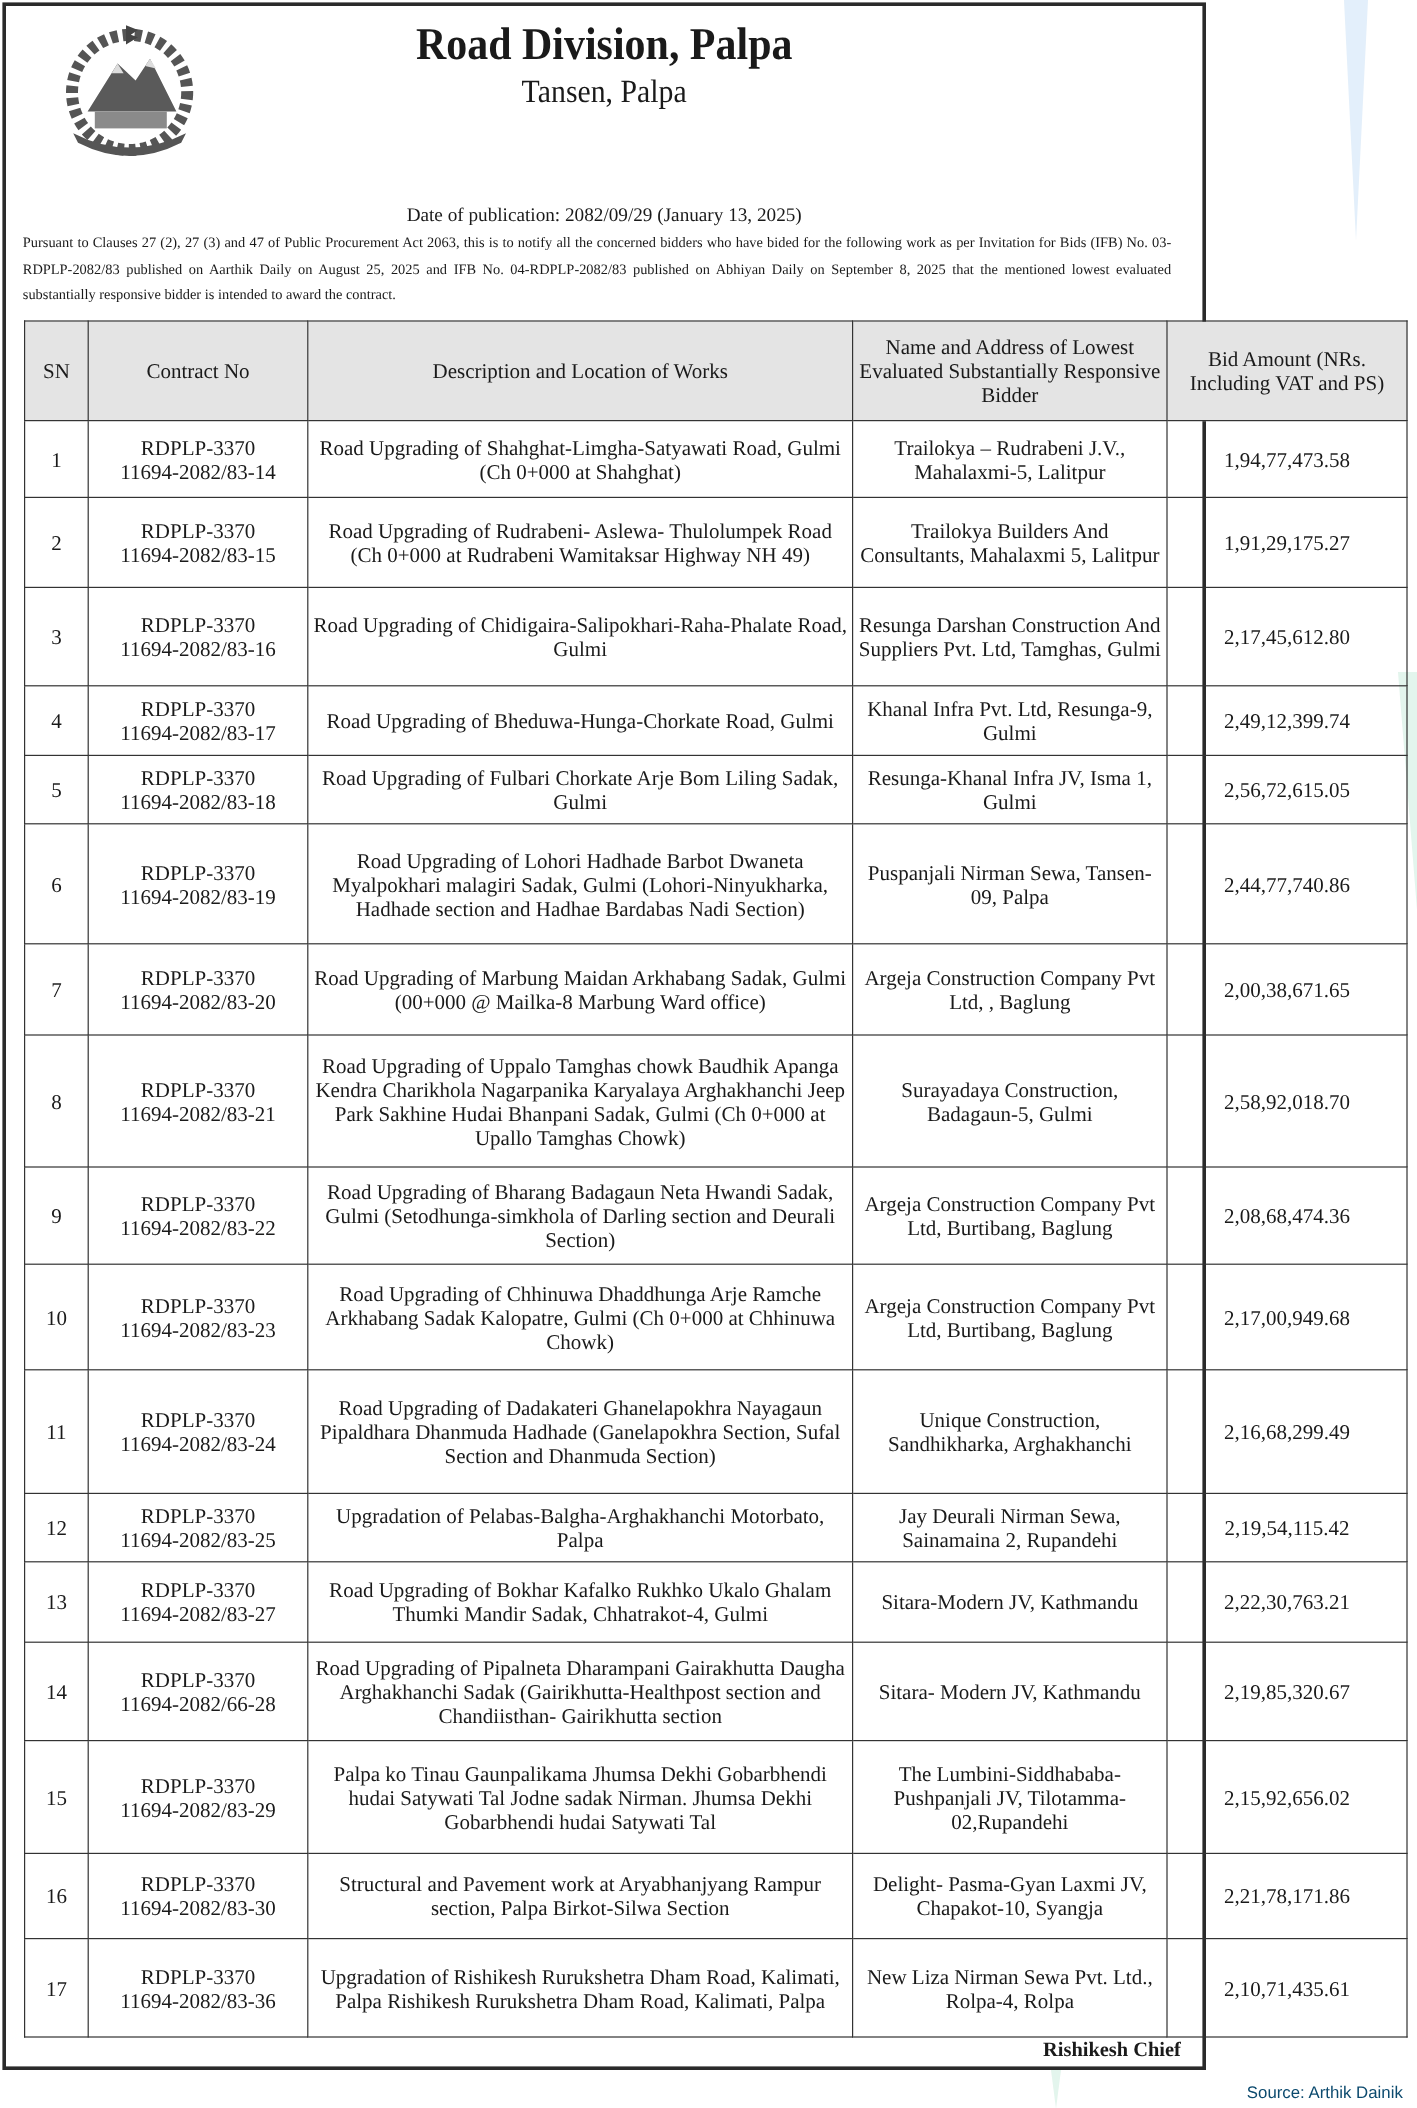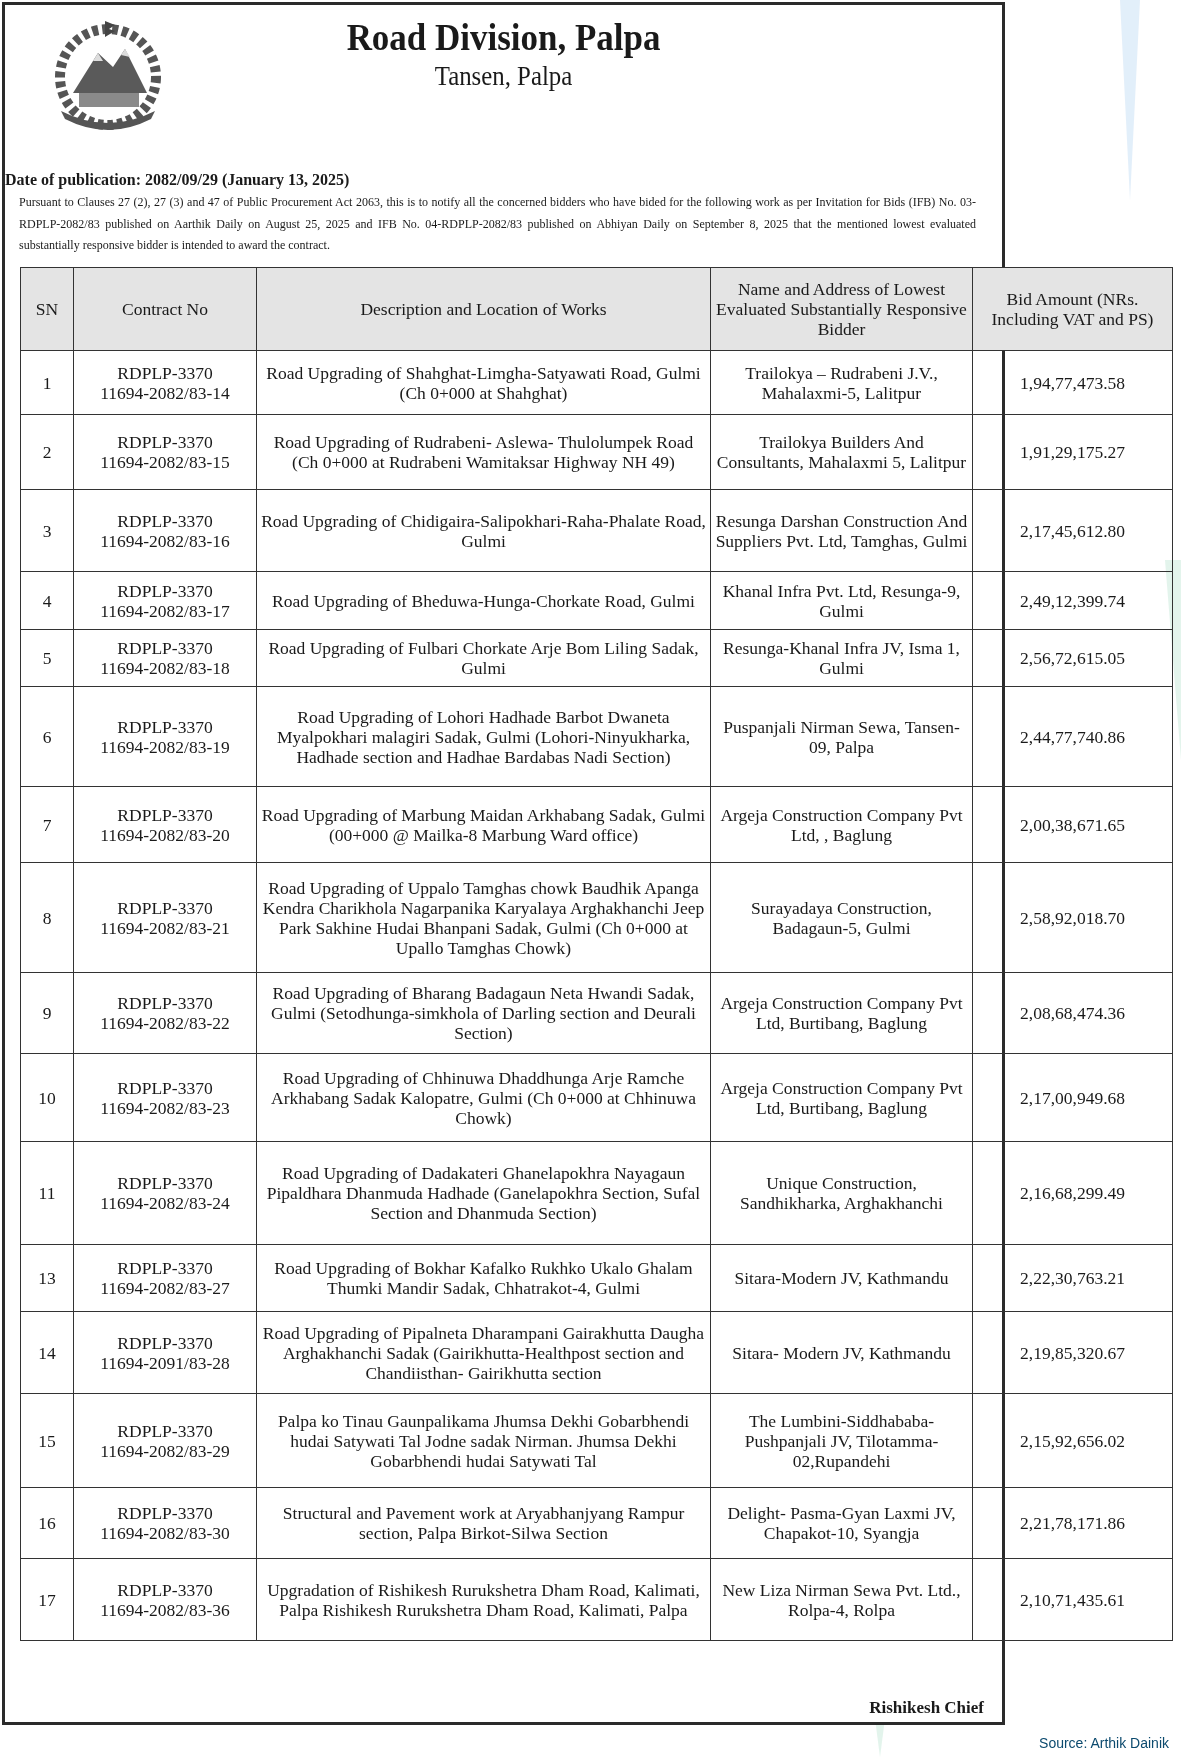--- a/index.html
+++ b/index.html
@@ -9,22 +9,22 @@
              border: 3px solid #2a2a2a; box-sizing: border-box; background: #fff; }
     .emblem { position: absolute; left: 38px; top: 10px; width: 130px; height: 118px; }
     .title { position: absolute; left: 0; right: 0; top: 10px; text-align: center;
              font-size: 38px; font-weight: bold; letter-spacing: 0px; transform: scaleX(0.92); }
     .subtitle { position: absolute; left: 0; right: 0; top: 56px; text-align: center;
                 font-size: 27px; transform: scaleX(0.92); }
     .banner { position: absolute; left: 386px; top: 98px; width: 388px; height: 50px;
               background: #231f20; color: #fff; font-weight: bold; font-size: 30px;
               display: flex; align-items: center; justify-content: center; }
     .banner span { transform: scaleX(0.92); display: inline-block; }
-    .pubdate { position: absolute; left: 0; right: 0; top: 166px; text-align: left;
-               font-size: 16px; font-weight: bold; }
+    .pubdate { position: absolute; left: 0; right: 0; top: 166px; text-align: center;
+               font-size: 16px; font-weight: normal; }
     .intro { position: absolute; left: 14px; right: 26px; top: 187px; font-size: 12px;
              line-height: 21.5px; text-align: justify; }
     table.awards { position: absolute; left: 15px; top: 262px; width: 1152px;
                    border-collapse: collapse; table-layout: fixed; font-size: 17.5px; }
     table.awards th, table.awards td { border: 1.5px solid #333; text-align: center;
                    vertical-align: middle; padding: 1px 4px; line-height: 20px; font-weight: normal; }
     table.awards thead th { background: #e4e4e4; height: 80px; }
     .col-sn { width: 53px; } .col-contract { width: 183px; } .col-desc { width: 454px; }
     .col-bidder { width: 262px; } .col-amount { width: 200px; }
     .signature { position: absolute; right: 18px; top: 1693px; font-size: 17px; font-weight: bold; }
@@ -183,35 +183,45 @@
         <tr style="height: 103px;">
           <td>11</td>
           <td>
             <div>RDPLP-3370</div>
             <div>11694-2082/83-24</div>
           </td>
           <td>Road Upgrading of Dadakateri Ghanelapokhra Nayagaun Pipaldhara Dhanmuda Hadhade (Ganelapokhra Section, Sufal Section and Dhanmuda Section)</td>
           <td>Unique Construction, Sandhikharka, Arghakhanchi</td>
           <td>2,16,68,299.49</td>
         </tr>
+        <tr style="height: 57px;">
+          <td>12</td>
+          <td>
+            <div>RDPLP-3370</div>
+            <div>11694-2082/83-25</div>
+          </td>
+          <td>Upgradation of  Pelabas-Balgha-Arghakhanchi Motorbato, Palpa</td>
+          <td>Jay Deurali Nirman Sewa, Sainamaina 2, Rupandehi</td>
+          <td>2,19,54,115.42</td>
+        </tr>
         <tr style="height: 67px;">
           <td>13</td>
           <td>
             <div>RDPLP-3370</div>
             <div>11694-2082/83-27</div>
           </td>
           <td>Road Upgrading of Bokhar Kafalko Rukhko Ukalo Ghalam Thumki Mandir Sadak, Chhatrakot-4, Gulmi</td>
           <td>Sitara-Modern JV, Kathmandu</td>
           <td>2,22,30,763.21</td>
         </tr>
         <tr style="height: 82px;">
           <td>14</td>
           <td>
             <div>RDPLP-3370</div>
-            <div>11694-2091/83-28</div>
+            <div>11694-2082/66-28</div>
           </td>
           <td>Road Upgrading of Pipalneta Dharampani Gairakhutta Daugha Arghakhanchi Sadak (Gairikhutta-Healthpost section and Chandiisthan- Gairikhutta section</td>
           <td>Sitara- Modern JV, Kathmandu</td>
           <td>2,19,85,320.67</td>
         </tr>
         <tr style="height: 94px;">
           <td>15</td>
           <td>
             <div>RDPLP-3370</div>
             <div>11694-2082/83-29</div>

